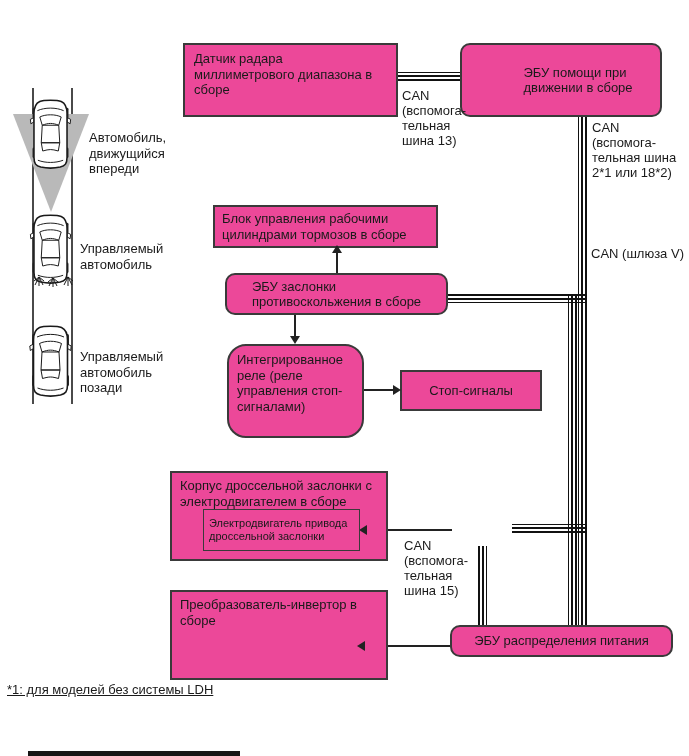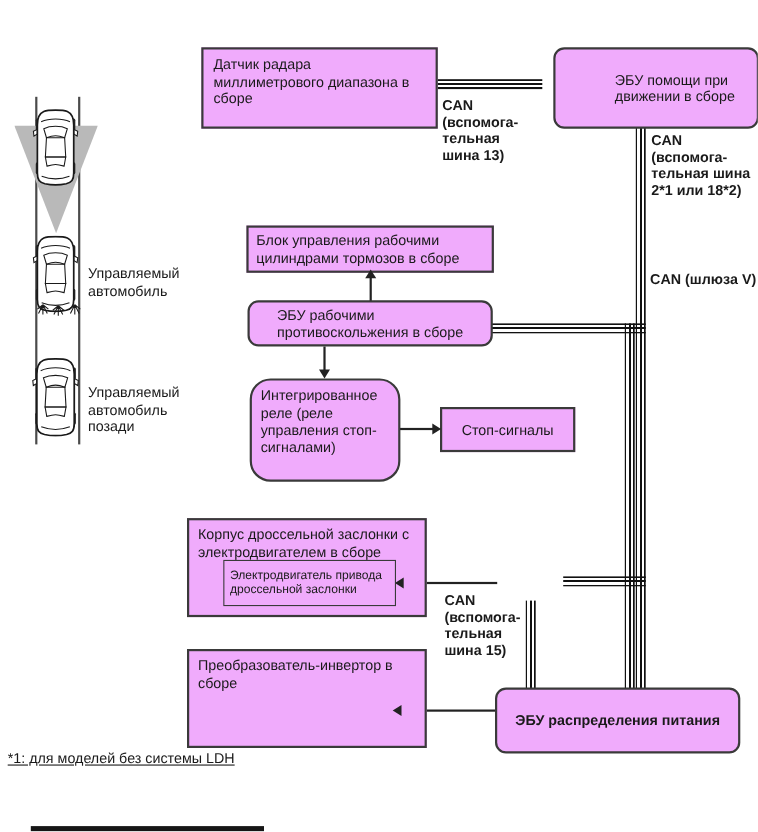--- a/index.html
+++ b/index.html
@@ -4,21 +4,21 @@
 <style>
   html,body{margin:0;padding:0;background:#fff;}
   #canvas{
     position:relative;width:689px;height:756px;background:#fff;overflow:hidden;
     font-family:"Liberation Sans",sans-serif;font-size:13px;line-height:15.5px;color:#1a1a1a;
   }
   .abs{position:absolute;}
   .pre{white-space:pre-line;}
   
   .box{
-    position:absolute;background:#f0abfc;border:2px solid #3a3a3a;box-sizing:border-box;
+    position:absolute;background:#ec4899;border:2px solid #3a3a3a;box-sizing:border-box;
     z-index:2;white-space:pre-line;
   }
   .rounded{border-radius:10px;}
   .center{display:flex;align-items:center;justify-content:center;text-align:center;}
   .centerleft{display:flex;align-items:center;justify-content:center;}
   .centerleft .inner{text-align:left;white-space:pre-line;}
   .vcenter{display:flex;align-items:center;}
   .inner-box{border-width:1.5px;}
   
   .cable-h{position:absolute;height:9px;z-index:1;background:linear-gradient(180deg,
@@ -28,21 +28,21 @@
       #111 0,#111 1.5px,transparent 1.5px,transparent 3.5px,
       #111 3.5px,#111 5.5px,transparent 5.5px,transparent 7.5px,#111 7.5px,#111 9px);}
   
   .line-h{position:absolute;height:1.5px;background:#222;z-index:1;}
   .line-v{position:absolute;width:1.5px;background:#222;z-index:1;}
   .ah{position:absolute;width:0;height:0;z-index:3;}
   .ah-up{border-left:5px solid transparent;border-right:5px solid transparent;border-bottom:8px solid #222;}
   .ah-down{border-left:5px solid transparent;border-right:5px solid transparent;border-top:8px solid #222;}
   .ah-left{border-top:5px solid transparent;border-bottom:5px solid transparent;border-right:8px solid #222;}
   .ah-right{border-top:5px solid transparent;border-bottom:5px solid transparent;border-left:8px solid #222;}
-  .buslabel{position:absolute;z-index:3;white-space:pre-line;font-weight:bold;}
+  .buslabel{position:absolute;z-index:3;white-space:pre-line;}
   .note{position:absolute;z-index:3;}
   .road{position:absolute;width:1.5px;background:#4a4a4a;z-index:0;}
   .car{position:absolute;z-index:1;}
   .footer-bar{position:absolute;background:#161616;z-index:4;}
 </style>
 </head>
 <body>
 
 <div id="canvas">
 
@@ -88,20 +88,23 @@
   <svg class="abs" style="left:33px;top:276px;z-index:2;" width="12" height="11" viewBox="0 0 12 11">
       <use href="#burst-sym"></use>
     </svg>
   <svg class="abs" style="left:47px;top:277px;z-index:2;" width="12" height="11" viewBox="0 0 12 11">
       <use href="#burst-sym"></use>
     </svg>
   <svg class="abs" style="left:62px;top:276px;z-index:2;" width="12" height="11" viewBox="0 0 12 11">
       <use href="#burst-sym"></use>
     </svg>
 
+  <div class="abs pre" style="left:89px;top:130px;z-index:3;">Автомобиль,
+движущийся
+впереди</div>
   <div class="abs pre" style="left:80px;top:241px;z-index:3;">Управляемый
 автомобиль</div>
   <div class="abs pre" style="left:80px;top:349px;z-index:3;">Управляемый
 автомобиль
 позади</div>
 
   <div class="cable-h" style="left:393px;top:72px;width:100px;"></div>
   <div class="cable-v" style="left:578px;top:112px;height:515px;"></div>
   <div class="cable-v" style="left:568px;top:294px;height:333px;"></div>
   <div class="cable-h" style="left:440px;top:294px;width:147px;"></div>
@@ -120,53 +123,53 @@
   <div class="line-h" style="left:366px;top:529px;width:86px;"></div>
   <div class="ah ah-left" style="left:359px;top:525px;"></div>
 
   <div class="line-h" style="left:364px;top:645px;width:88px;"></div>
   <div class="ah ah-left" style="left:357px;top:641px;"></div>
 
   <div class="box" style="left:183px;top:43px;width:215px;height:74px;padding:6px 9px;">Датчик радара
 миллиметрового диапазона в
 сборе</div>
 
-  <div class="box rounded centerleft" style="left:503px;top:43px;width:187px;height:74px;padding-left:34px;">
+  <div class="box rounded centerleft" style="left:460px;top:43px;width:202px;height:74px;padding-left:34px;">
     <div class="inner">ЭБУ помощи при
 движении в сборе</div>
   </div>
 
 
-  <div class="box vcenter" style="left:224px;top:205px;width:225px;height:43px;padding:2px 7px;">Блок управления рабочими
+  <div class="box vcenter" style="left:213px;top:205px;width:225px;height:43px;padding:2px 7px;">Блок управления рабочими
 цилиндрами тормозов в сборе</div>
 
   <div class="box rounded centerleft" style="left:225px;top:273px;width:223px;height:42px;">
-    <div class="inner">ЭБУ рабочими
+    <div class="inner">ЭБУ заслонки
 противоскольжения в сборе</div>
   </div>
 
   <div class="box" style="left:227px;top:344px;width:137px;height:94px;padding:6px 8px;border-radius:19px;">Интегрированное
 реле (реле
 управления стоп-
 сигналами)</div>
 
-  <div class="box center" style="left:400px;top:370px;width:123px;height:41px;">Стоп-сигналы</div>
+  <div class="box center" style="left:400px;top:370px;width:142px;height:41px;">Стоп-сигналы</div>
 
   <div class="box" style="left:170px;top:471px;width:218px;height:90px;padding:5px 8px;">Корпус дроссельной заслонки с
 электродвигателем в сборе</div>
 
   <div class="box inner-box vcenter" style="left:203px;top:509px;width:157px;height:42px;padding:2px 5px;font-size:11px;line-height:13.5px;z-index:3;">Электродвигатель привода
 дроссельной заслонки</div>
 
 
   <div class="box" style="left:170px;top:590px;width:218px;height:90px;padding:5px 8px;">Преобразователь-инвертор в
 сборе</div>
 
 
-  <div class="box rounded center" style="left:450px;top:625px;width:223px;height:60px;font-weight:bold;">ЭБУ распределения питания</div>
+  <div class="box rounded center" style="left:450px;top:625px;width:223px;height:32px;">ЭБУ распределения питания</div>
 
   <div class="buslabel" style="left:402px;top:88px;line-height:15px;">CAN
 (вспомога-
 тельная
 шина 13)</div>
   <div class="buslabel" style="left:592px;top:120px;line-height:15px;">CAN
 (вспомога-
 тельная шина
 2*1 или 18*2)</div>
   <div class="buslabel" style="left:591px;top:246px;">CAN (шлюза V)</div>

